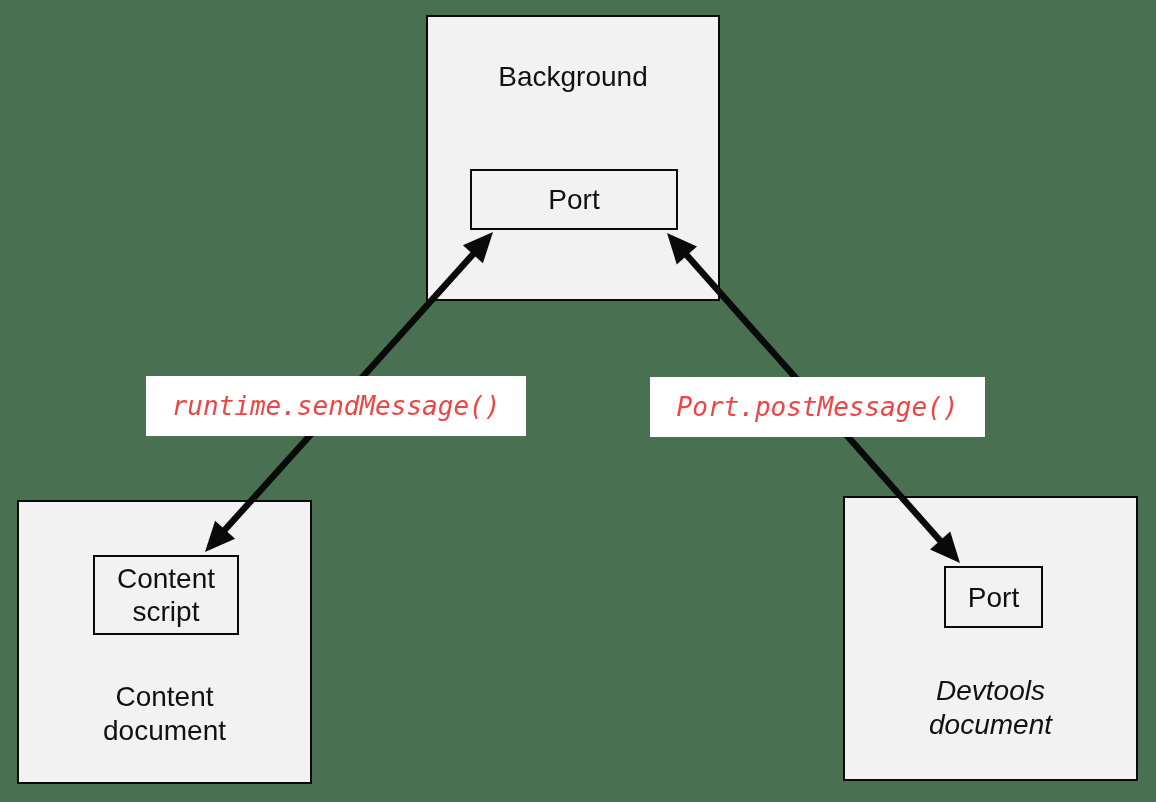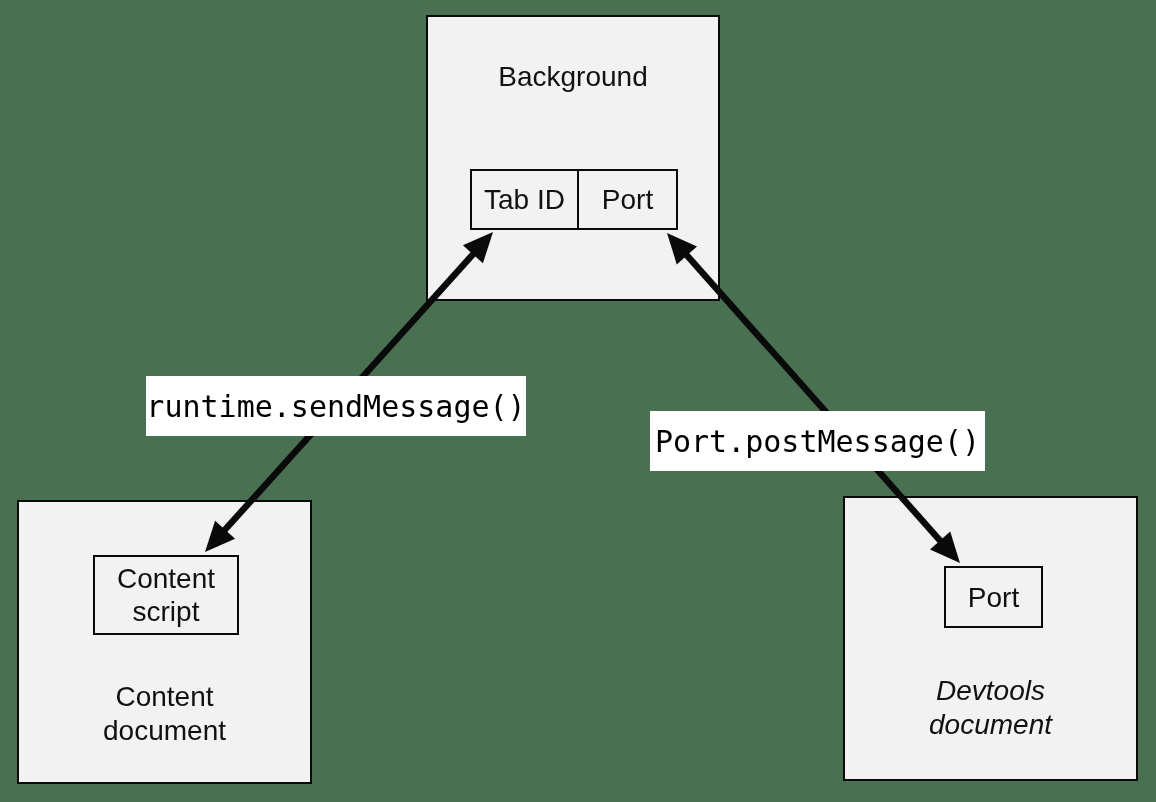--- a/index.html
+++ b/index.html
@@ -90,39 +90,39 @@
   .arrow-line { stroke: var(--arrow-color); stroke-width: 6.5px; }
   .arrow-head { fill: var(--arrow-color); stroke: none; }
 
   .code-label {
     position: absolute;
     background: var(--label-bg);
     display: flex;
     align-items: center;
     justify-content: center;
     font-family: "DejaVu Sans Mono", "Liberation Mono", monospace;
-    font-size: 30px;
-    color: #000000;
+    font-size: 26px;
+    color: #ef4444;
     z-index: 3;
     white-space: nowrap;
+    font-style: italic;
   }
   #runtime-label { left: 146px; top: 376px; width: 380px; height: 60px; }
-  #port-label    { left: 650px; top: 377px; width: 335px; height: 60px; margin-top: 34px; }
+  #port-label    { left: 650px; top: 377px; width: 335px; height: 60px; }
 </style>
 </head>
 <body>
 
 <div class="canvas">
 
   <div class="big-box" id="background-page">
     <div class="box-title">
       <div>Background</div>
     </div>
     <div class="tab-port-row">
-      <div class="cell cell-tab-id">Tab ID</div>
       <div class="cell cell-port">Port</div>
     </div>
   </div>
 
   <div class="big-box" id="content-document">
     <div class="inner-box" id="content-script">
       <div>Content</div>
       <div>script</div>
     </div>
     <div class="box-title">

